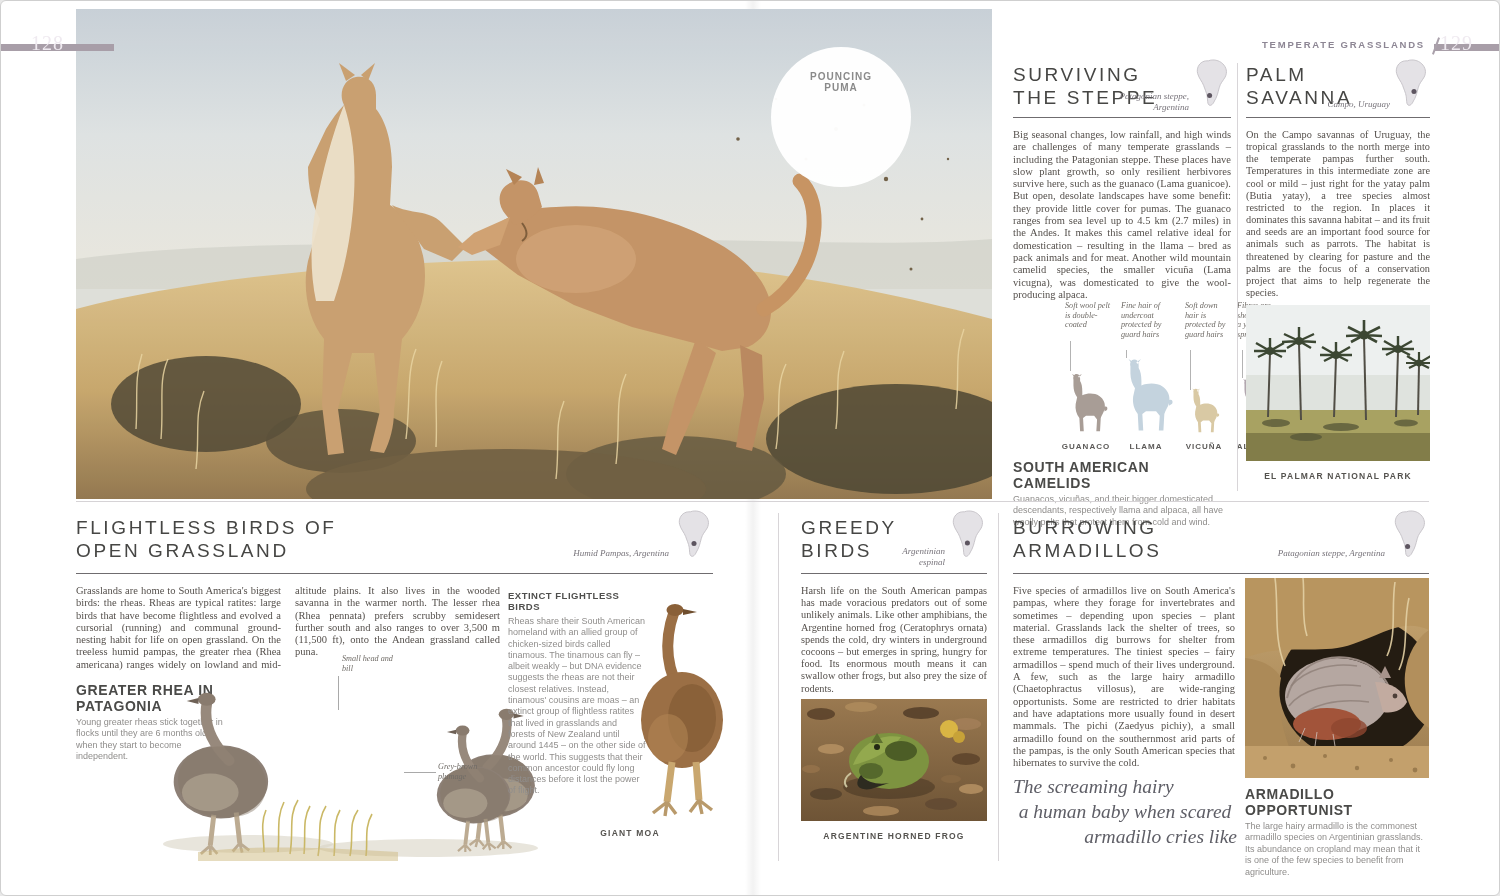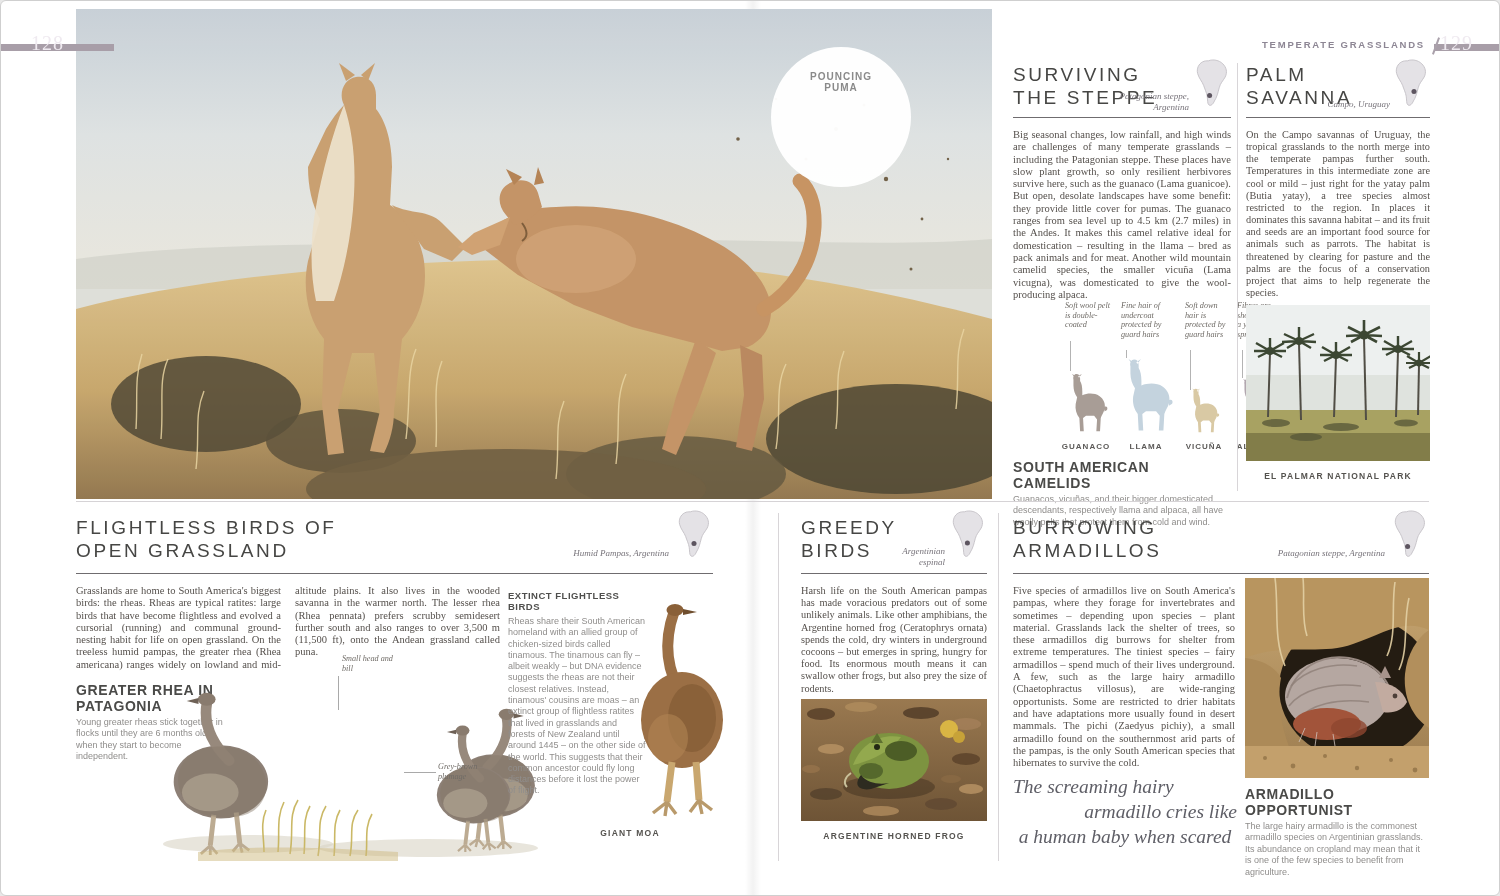--- a/index.html
+++ b/index.html
@@ -423,22 +423,22 @@
     <svg class="abs" style="right:0;top:-6px;" width="38" height="48" viewBox="0 0 30 40">
       <use href="#sa-map"></use>
         <circle cx="13" cy="30.5" r="2.1" fill="#5d5560"></circle>
     </svg>
     <div class="abs sec-loc" style="right:44px;top:32px;width:150px;">Patagonian steppe, Argentina</div>
     <div class="abs sec-rule" style="left:0;top:57px;width:416px;"></div>
     <div class="abs body-serif" style="left:0;top:69px;width:222px;">Five species of armadillos live on South America's pampas, where they forage for invertebrates and sometimes – depending upon species – plant material. Grasslands lack the shelter of trees, so these armadillos dig burrows for shelter from extreme temperatures. The tiniest species – fairy armadillos – spend much of their lives underground. A few, such as the large hairy armadillo (Chaetophractus villosus), are wide-ranging opportunists. Some are restricted to drier habitats and have adaptations more usually found in desert mammals. The pichi (Zaedyus pichiy), a small armadillo found on the southernmost arid parts of the pampas, is the only South American species that hibernates to survive the cold.</div>
 
     <div class="abs quote" style="left:0;top:258px;width:224px;">
       <div style="text-align:left;">The screaming hairy</div>
+      <div style="text-align:center;">a human baby when scared</div>
       <div style="text-align:right;">armadillo cries like</div>
-      <div style="text-align:center;">a human baby when scared</div>
     </div>
 
     <div class="abs" style="left:232px;top:62px;width:184px;height:200px;">
       <svg width="184" height="200" viewBox="0 0 184 200">
         <defs>
           <linearGradient id="soil" x1="0" y1="0" x2="0" y2="1">
             <stop offset="0" stop-color="#c9a873"></stop>
               <stop offset="1" stop-color="#9c7c4f"></stop>
           </linearGradient>
         </defs>

